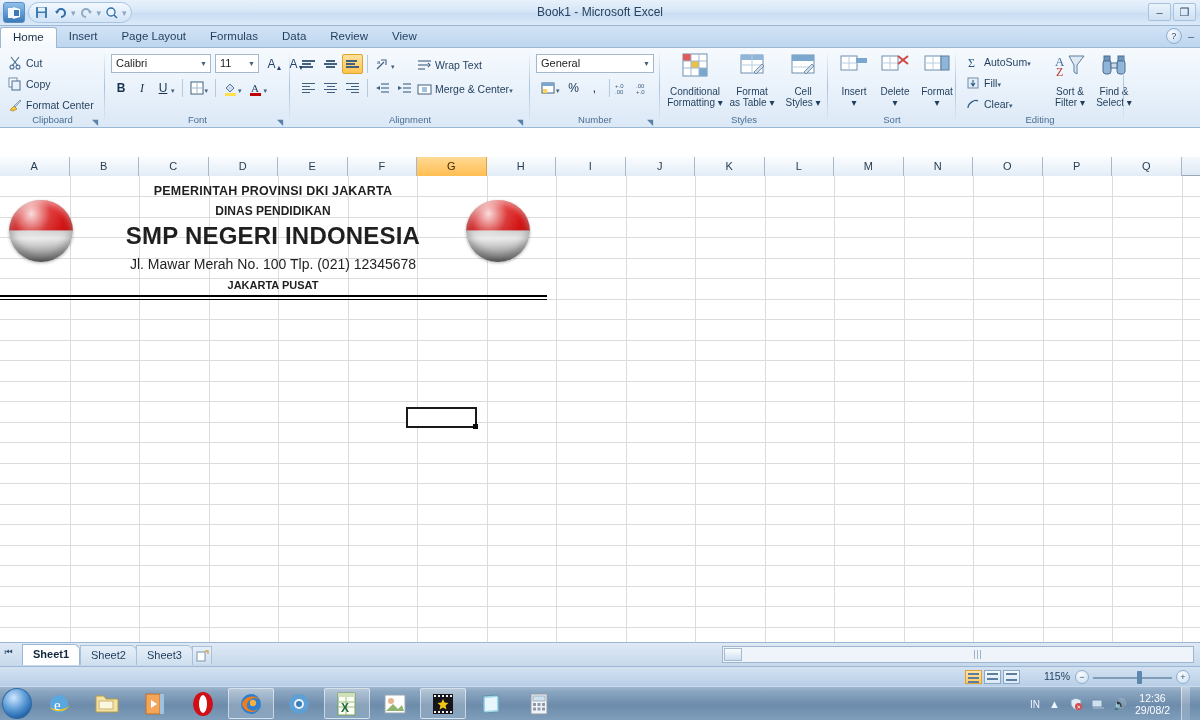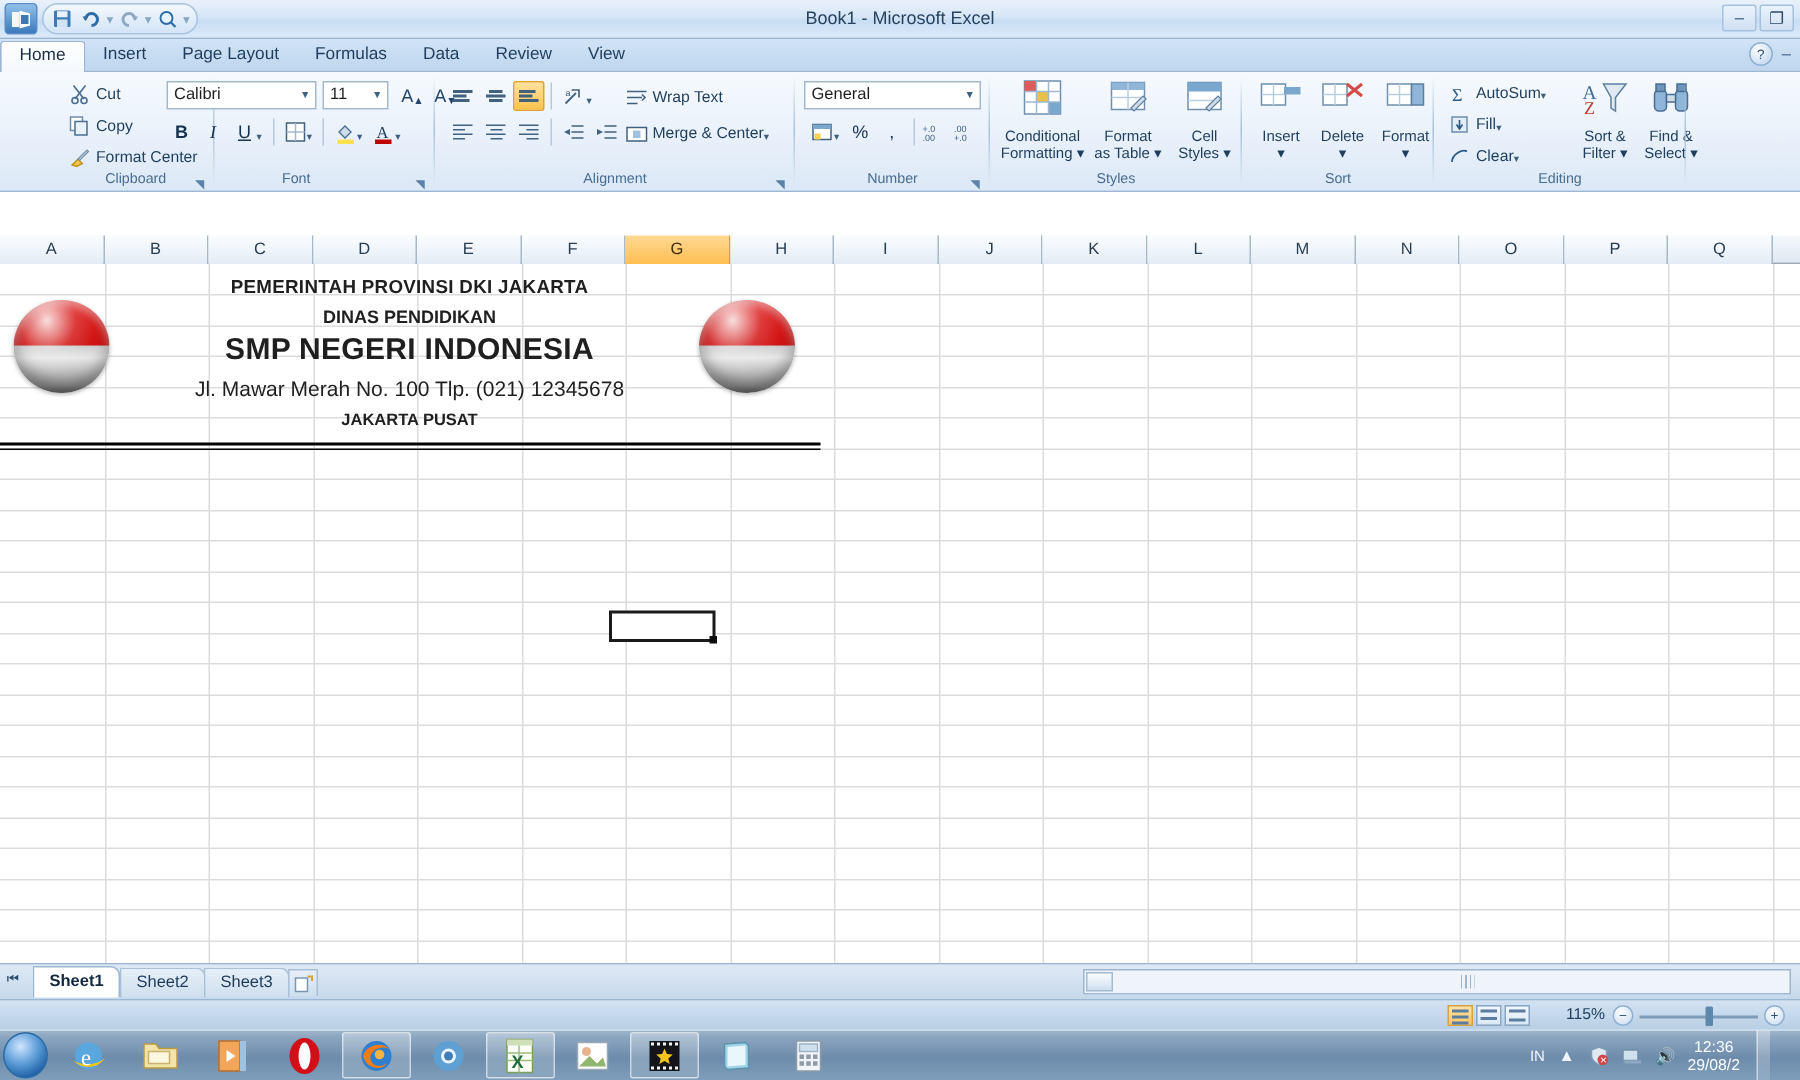--- a/index.html
+++ b/index.html
@@ -97,21 +97,21 @@
     font-size: 8px; color: #5c82a8;
   }
   .btnsm {
     display: flex; align-items: center; gap: 3px;
     font-size: 10.5px; color: #1f3d5c; height: 18px; padding: 0 2px;
     white-space: nowrap;
   }
   .ico { display:inline-block; width:15px; height:15px; flex:0 0 15px; position:relative; }
 
   
-  #grp-clipboard { left: 0; width: 105px; margin-left: 38px; }
+  #grp-clipboard { left: 0; width: 105px; }
   .clip-items { position:absolute; left:6px; top:6px; }
   .clip-items .btnsm { margin-bottom: 3px; }
 
   
   #grp-font { left: 105px; width: 185px; }
   .fontname {
     position:absolute; left:6px; top:6px; width:100px; height:19px;
     background:#fff; border:1px solid #a3b8cd; font-size:11px;
     padding:2px 14px 0 4px;
   }
@@ -201,21 +201,21 @@
     background:
       radial-gradient(ellipse at 35% 22%, rgba(255,255,255,0.85) 0%, rgba(255,255,255,0.15) 32%, rgba(255,255,255,0) 55%),
       linear-gradient(180deg,#e02020 0%,#d01414 48%,#cfcfcf 50%,#e8e8e8 62%,#9a9a9a 92%,#6b6b6b 100%);
     box-shadow: inset 0 -6px 10px rgba(0,0,0,0.35), inset 0 3px 6px rgba(255,255,255,0.5), 0 1px 3px rgba(0,0,0,0.3);
   }
   #flag-left { left: 9px; top: 24px; }
   #flag-right { left: 466px; top: 24px; }
   .hdr-lines { position:absolute; left:72px; top:0; width:402px; text-align:center; }
   .hl1 { font-size:12.5px; font-weight:bold; letter-spacing:.2px; margin-top:8px; }
   .hl2 { font-size:12px; font-weight:bold; margin-top:6px; }
-  .hl3 { font-size:20px; font-weight:bold; margin-top:4px; letter-spacing:.2px; }
+  .hl3 { font-size:24px; font-weight:bold; margin-top:4px; letter-spacing:.2px; }
   .hl4 { font-size:14px; margin-top:6px; }
   .hl5 { font-size:11px; font-weight:bold; margin-top:7px; }
   .hdr-rule1 { position:absolute; left:0; top:119px; width:547px; height:2px; background:#000; }
   .hdr-rule2 { position:absolute; left:0; top:123px; width:547px; height:1px; background:#000; }
 
   
   .selcell {
     position:absolute; left:406px; top:231px; width:71px; height:21px;
     border:2px solid #1a1a1a; background:#fff;
   }
@@ -281,21 +281,21 @@
   .startorb {
     position:absolute; left:2px; top:1px; width:30px; height:31px; border-radius:50%;
     background: radial-gradient(circle at 38% 30%, #cfe6ff 0%, #5a9ad6 45%, #1c5ea3 80%, #0d3c6e 100%);
     border:1px solid #2e6ba6;
   }
   .tbicons { position:absolute; left:36px; top:1px; display:flex; gap:2px; }
   .tbi { width:46px; height:31px; display:flex; align-items:center; justify-content:center;
          border:1px solid transparent; border-radius:2px; }
   .tbi.open { background: linear-gradient(180deg,rgba(255,255,255,0.32),rgba(255,255,255,0.10));
               border:1px solid rgba(255,255,255,0.55); }
-  .tray { position:absolute; right:14px; top:0; height:34px; display:flex; align-items:center; gap:7px; padding-right:6px; }
+  .tray { position:absolute; right:4px; top:0; height:34px; display:flex; align-items:center; gap:7px; padding-right:6px; }
   .tray .lang { font-size:10px; color:#f0f6fc; }
   .tray .ti { width:15px; height:15px; display:flex; align-items:center; justify-content:center; font-size:11px; color:#eef5fc; }
   .clock { color:#fbfdff; font-size:10.5px; line-height:12px; text-align:center; padding-right:4px; }
   .showdesk { width:9px; height:34px; background: linear-gradient(180deg,rgba(255,255,255,.35),rgba(255,255,255,.12));
               border-left:1px solid rgba(255,255,255,.5); }
 
   .svgico { display:block; }
 </style>
 </head>
 <body>

